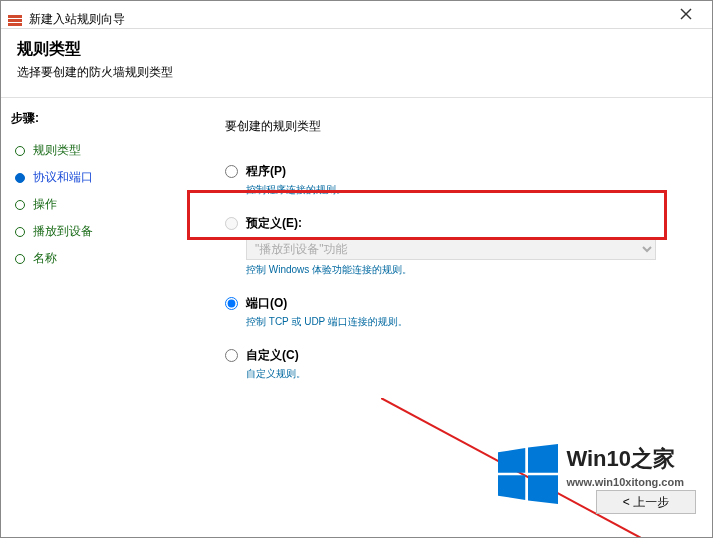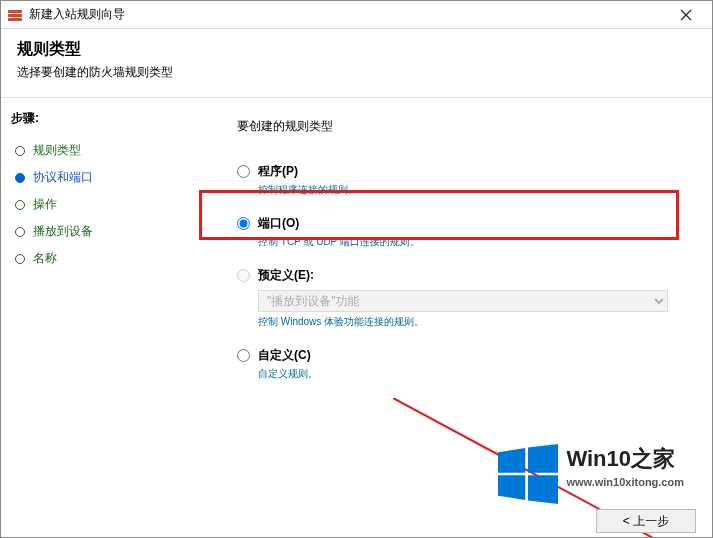--- a/index.html
+++ b/index.html
@@ -1,47 +1,47 @@
 <!DOCTYPE html>
 <html><head>
 <meta charset="utf-8">
 <style>
   * { box-sizing: border-box; margin: 0; padding: 0; }
   body { font-family: "Microsoft YaHei", "Segoe UI", Tahoma, sans-serif; font-size: 12px; background: #fff; }
   .window { width: 713px; height: 538px; border: 1px solid #888; position: relative; background: #fff; overflow: hidden; }
-  .titlebar { height: 28px; display: flex; align-items: center; padding: 0 6px; border-bottom: 1px solid #ddd; }
+  .titlebar { height: 28px; display: flex; align-items: flex-end; padding: 0 6px; border-bottom: 1px solid #ddd; }
   .titlebar .title-icon { width: 16px; height: 16px; margin-right: 6px; }
   .titlebar .title-text { flex: 1; font-size: 12px; }
   .titlebar .close { width: 40px; height: 28px; display: flex; align-items: center; justify-content: center; font-size: 14px; cursor: pointer; }
   .header-area { padding: 10px 16px 18px 16px; height: 68px; }
   .header-area h1 { font-size: 16px; font-weight: bold; margin-bottom: 4px; }
   .header-area .sub { font-size: 12px; color: #000000; }
   .divider { border-top: 1px solid #e0e0e0; }
-  .body { display: flex; height: calc(538px - 28px - 68px - 1px); gap: 12px; }
+  .body { display: flex; height: calc(538px - 28px - 68px - 1px); }
   .sidebar { width: 200px; padding: 12px 10px; }
   .sidebar .steps-title { font-weight: bold; margin-bottom: 10px; font-size: 12px; }
   .sidebar .step { display: flex; align-items: center; padding: 5px 4px; color: #1a6b18; font-size: 12px; cursor: pointer; }
   .sidebar .step .bullet { width: 10px; height: 10px; border-radius: 50%; border: 1px solid #1a6b18; background: #fff; margin-right: 8px; display:inline-block; }
   .sidebar .step.current { color: #1d4ed8; }
   .sidebar .step.current .bullet { background: #0066cc; border-color: #0066cc; }
   .main { flex: 1; padding: 20px 20px 0 24px; position: relative; font-size: 12px; }
   .main .prompt { margin-bottom: 28px; }
   .option { margin-bottom: 18px; }
   .option .row { display: flex; align-items: flex-start; }
   .option input[type=radio] { margin-top: 2px; margin-right: 8px; }
   .option .label { font-weight: bold; font-size: 12px; }
   .option .desc { margin-left: 21px; margin-top: 3px; font-size: 10px; color: #0369a1; }
   .option .field { margin-left: 21px; margin-top: 6px; }
   .option .field select {
     width: 410px; height: 22px; background: #ededed; color: #888;
     border: 1px solid #ccc; font-size: 12px; padding-left: 4px;
   }
   .highlight { position: absolute; border: 3px solid #dd1f1f; pointer-events: none; }
   .arrow-line { position: absolute; pointer-events: none; }
-  .bottom-buttons { position: absolute; bottom: 6px; right: 16px; }
+  .bottom-buttons { position: absolute; bottom: 25px; right: 16px; }
   .bottom-buttons button {
     width: 100px; height: 24px; font-size: 12px; border: 1px solid #bdbdbd;
     background: #f0f0f0; margin-left: 6px; cursor: pointer;
   }
   .watermark { position: absolute; right: 28px; bottom: 30px; display: flex; align-items: flex-start; }
   .wm-logo svg { width: 60px; height: 60px; }
   .wm-text { margin-left: 8px; }
   .wm-text .wm1 { font-size: 22px; font-weight: 600; color: #222; }
   .wm-text .wm2 { font-size: 11px; color: #555; margin-top: 2px; font-weight: bold; }
 </style>
@@ -102,35 +102,35 @@
       <div class="prompt">要创建的规则类型</div>
 
       <div class="option">
         <div class="row">
             <input type="radio" name="rt" style="">
             <span class="label">程序(P)</span>
           </div>
         <div class="desc">控制程序连接的规则。</div>
       </div>
 
-      <div class="option" style="position:relative;">
-        <div class="row">
-            <input type="radio" name="rt" checked="" style="">
-            <span class="label">端口(O)</span>
-          </div>
-        <div class="desc">控制 TCP 或 UDP 端口连接的规则。</div>
-      </div>
-
       <div class="option">
         <div class="row">
             <input type="radio" name="rt" disabled="" style="">
             <span class="label">预定义(E):</span>
           </div>
         <div class="field"><select disabled=""><option>"播放到设备"功能</option></select></div>
         <div class="desc">控制 Windows 体验功能连接的规则。</div>
+      </div>
+
+      <div class="option" style="position:relative;">
+        <div class="row">
+            <input type="radio" name="rt" checked="" style="">
+            <span class="label">端口(O)</span>
+          </div>
+        <div class="desc">控制 TCP 或 UDP 端口连接的规则。</div>
       </div>
 
       <div class="option">
         <div class="row">
             <input type="radio" name="rt" style="">
             <span class="label">自定义(C)</span>
           </div>
         <div class="desc">自定义规则。</div>
       </div>
 

